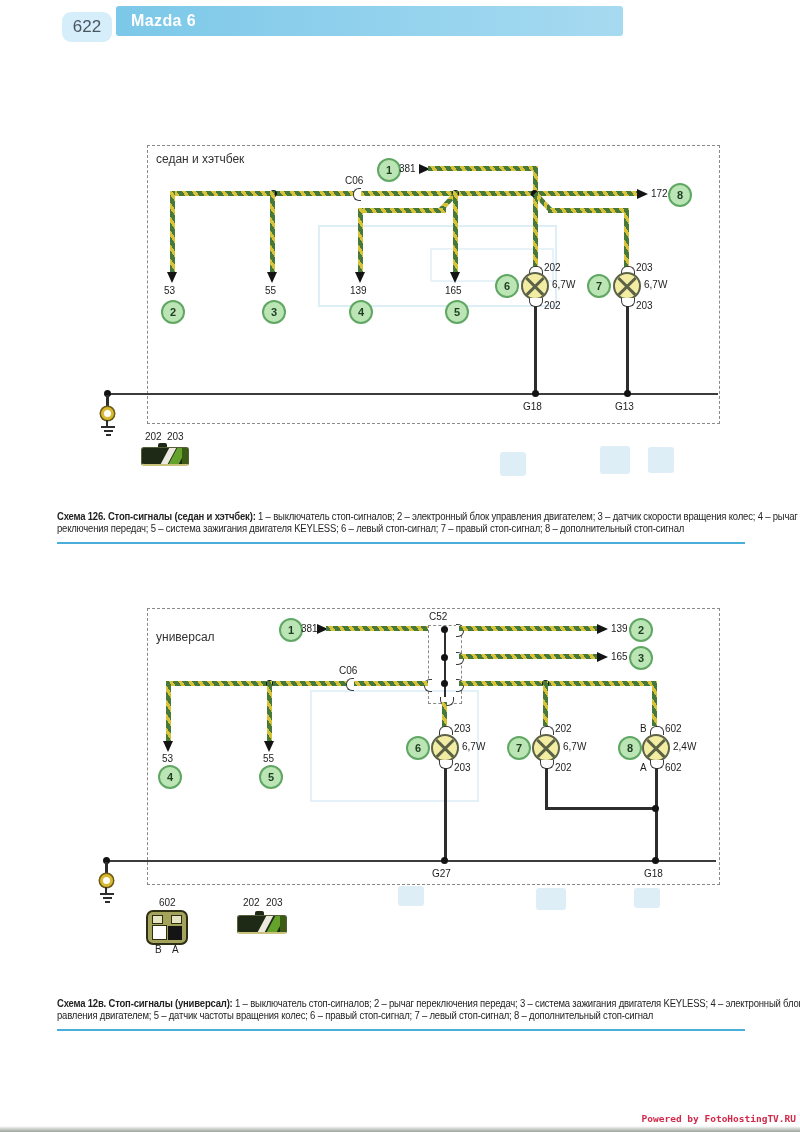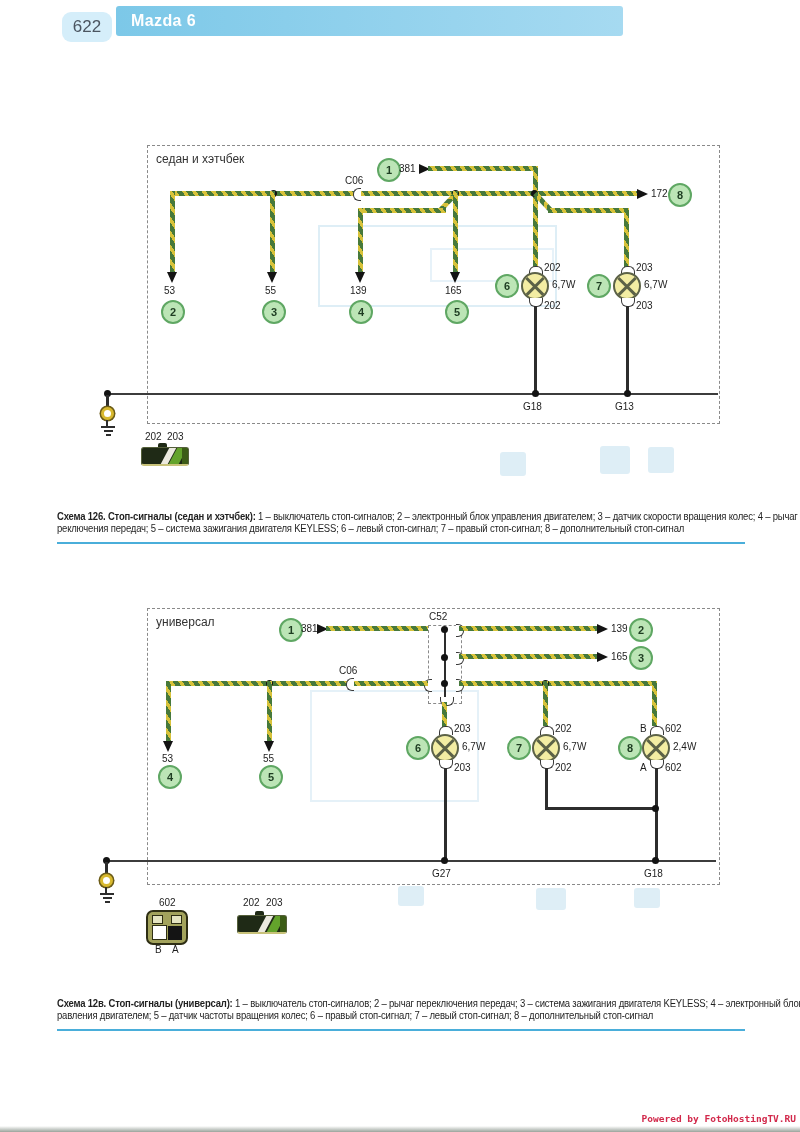--- a/index.html
+++ b/index.html
@@ -167,21 +167,21 @@
       <span class="s3"></span>
   </div>
 
   <div class="cap" style="left:57px;top:511px;">
     <div><b>Схема 126. Стоп-сигналы (седан и хэтчбек):</b> <span>1 – выключатель стоп-сигналов; 2 – электронный блок управления двигателем; 3 – датчик скорости вращения колес; 4 – рычаг пе-</span></div>
     <div>реключения передач; 5 – система зажигания двигателя KEYLESS; 6 – левый стоп-сигнал; 7 – правый стоп-сигнал; 8 – дополнительный стоп-сигнал</div>
   </div>
   <div class="rule" style="left:57px;top:542px;"></div>
 
   <div class="db" style="left:147px;top:608px;width:571px;height:275px;"></div>
-  <div class="vlb" style="left:156px;top:615px;">универсал</div>
+  <div class="vlb" style="left:156px;top:630px;">универсал</div>
 
   <div class="gh" style="left:310px;top:690px;width:165px;height:108px;border-color:rgba(147,198,226,.24);"></div>
   <div class="ghf" style="left:398px;top:886px;width:26px;height:20px;"></div>
   <div class="ghf" style="left:536px;top:888px;width:30px;height:22px;"></div>
   <div class="ghf" style="left:634px;top:888px;width:26px;height:20px;"></div>
 
   <div class="nc" style="left:279px;top:618px;">1</div>
   <div class="lb" style="left:301px;top:624px;">381</div>
   <div class="ar" style="left:317px;top:624px;"></div>
   <div class="w h" style="left:326px;top:626px;width:102px;"></div>

